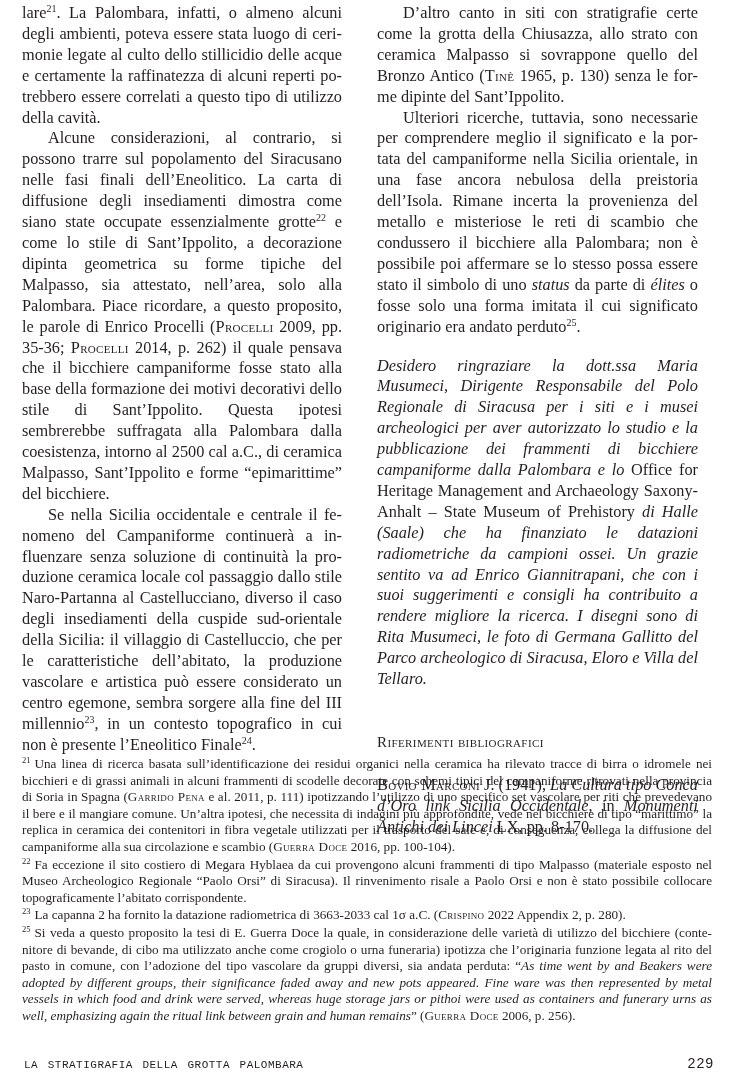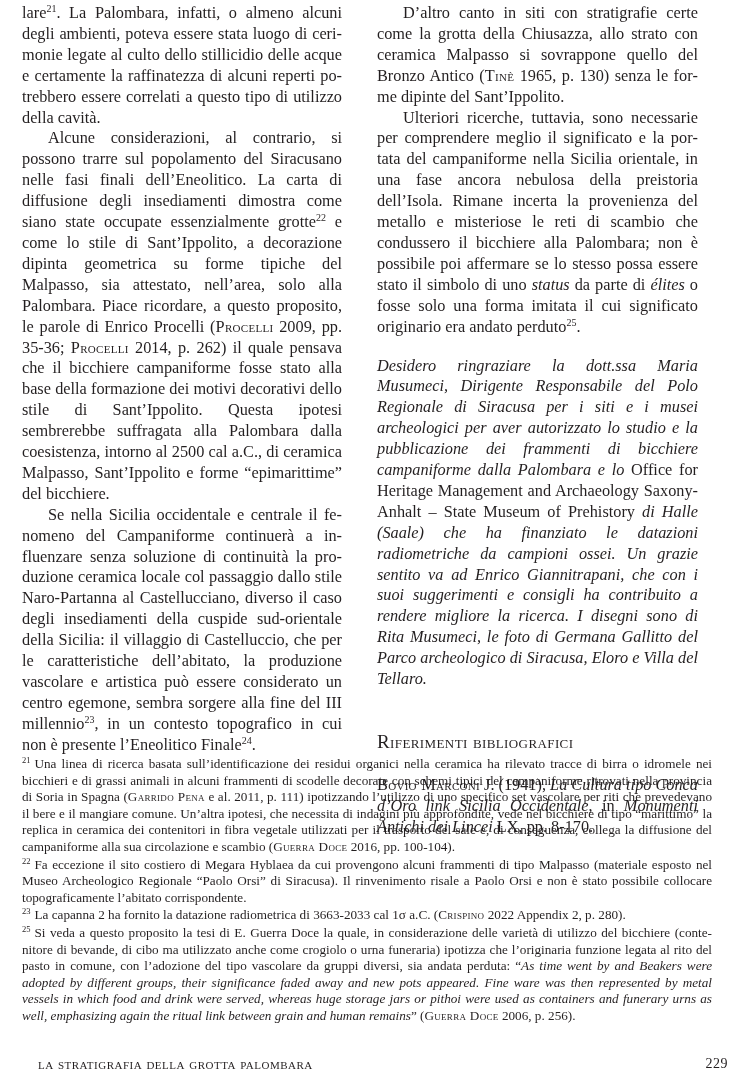--- a/index.html
+++ b/index.html
@@ -10,30 +10,30 @@
          font-family: "Liberation Serif", serif; font-size: 16.3px; line-height: 20.9px;
          text-align: justify; hyphens: manual; }
   .col-left { left: 22px; top: 3px; }
   .col-right { left: 377px; top: 3px; width: 321px; }
   .col p { margin: 0; }
   .indent { text-indent: 26px; }
   sup { font-size: 10px; line-height: 0; vertical-align: 6px; }
   .sc { font-variant: small-caps; letter-spacing: 0.3px; }
   .ack { margin-top: 18px !important; font-style: italic; }
   .ack .up { font-style: normal; }
-  .refhead { margin-top: 42px !important; font-variant: small-caps; letter-spacing: 0.4px; font-size: 19px; }
+  .refhead { margin-top: 42px !important; font-variant: small-caps; letter-spacing: 0.4px; font-size: 15px; }
   .ref { margin-top: 22px !important; }
   .ref i { font-style: italic; }
   .notes { position: absolute; left: 22px; top: 756px; width: 690px;
            font-family: Liberation Serif, serif; font-size: 13.2px; line-height: 16.6px;
            text-align: justify; }
   .notes p { margin: 0 0 1px 0; }
   .notes sup { font-size: 8.5px; vertical-align: 5px; margin-right: 4px; }
-  .runfoot { position: absolute; left: 38px; top: 1056px; width: 690px; height: 20px;
-             font-family: Liberation Serif, serif; font-size: 13px; letter-spacing: 0.5px; }
+  .runfoot { position: absolute; left: 24px; top: 1056px; width: 690px; height: 20px;
+             font-family: Liberation Mono, monospace; font-size: 13px; letter-spacing: 0.5px; }
   .runtitle { position: absolute; left: 0; top: 0; font-variant: small-caps; text-transform: lowercase; font-size: 15px; }
   .pageno { position: absolute; right: 0; top: 0; font-size: 14px; }
 </style>
 </head>
 <body>
 
 <div class="page">
 
   <div class="col col-left">
     <p><span>lare</span><sup>21</sup><span>. La Palombara, infatti, o almeno alcuni degli ambienti, poteva essere stata luogo di ceri­monie legate al culto dello stillicidio delle acque e certamente la raffinatezza di alcuni reperti po­trebbero essere correlati a questo tipo di utilizzo della cavità.</span></p>

